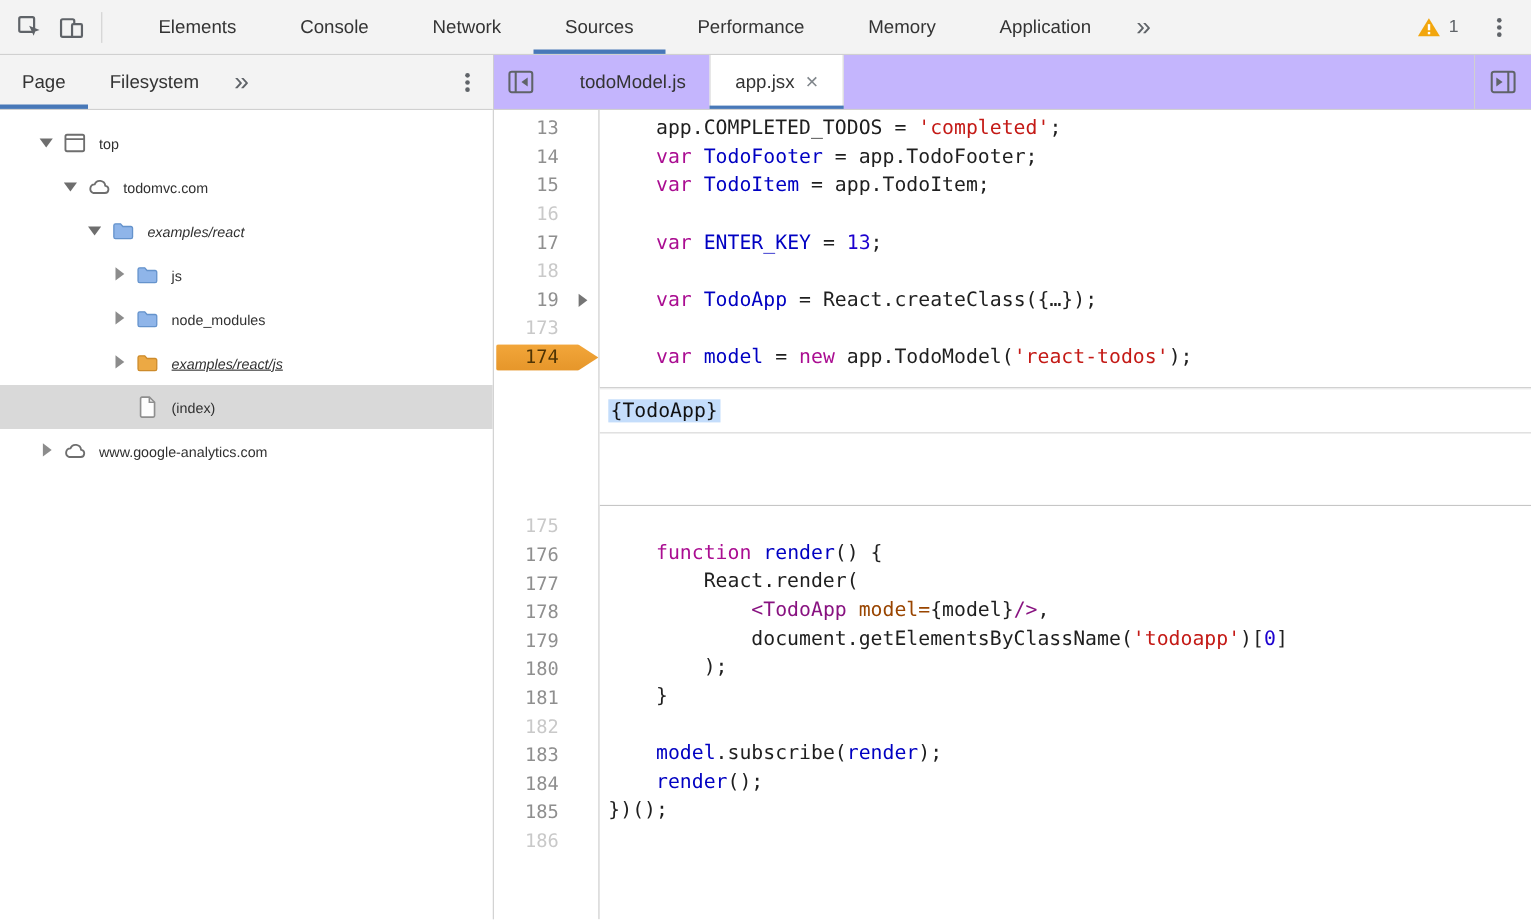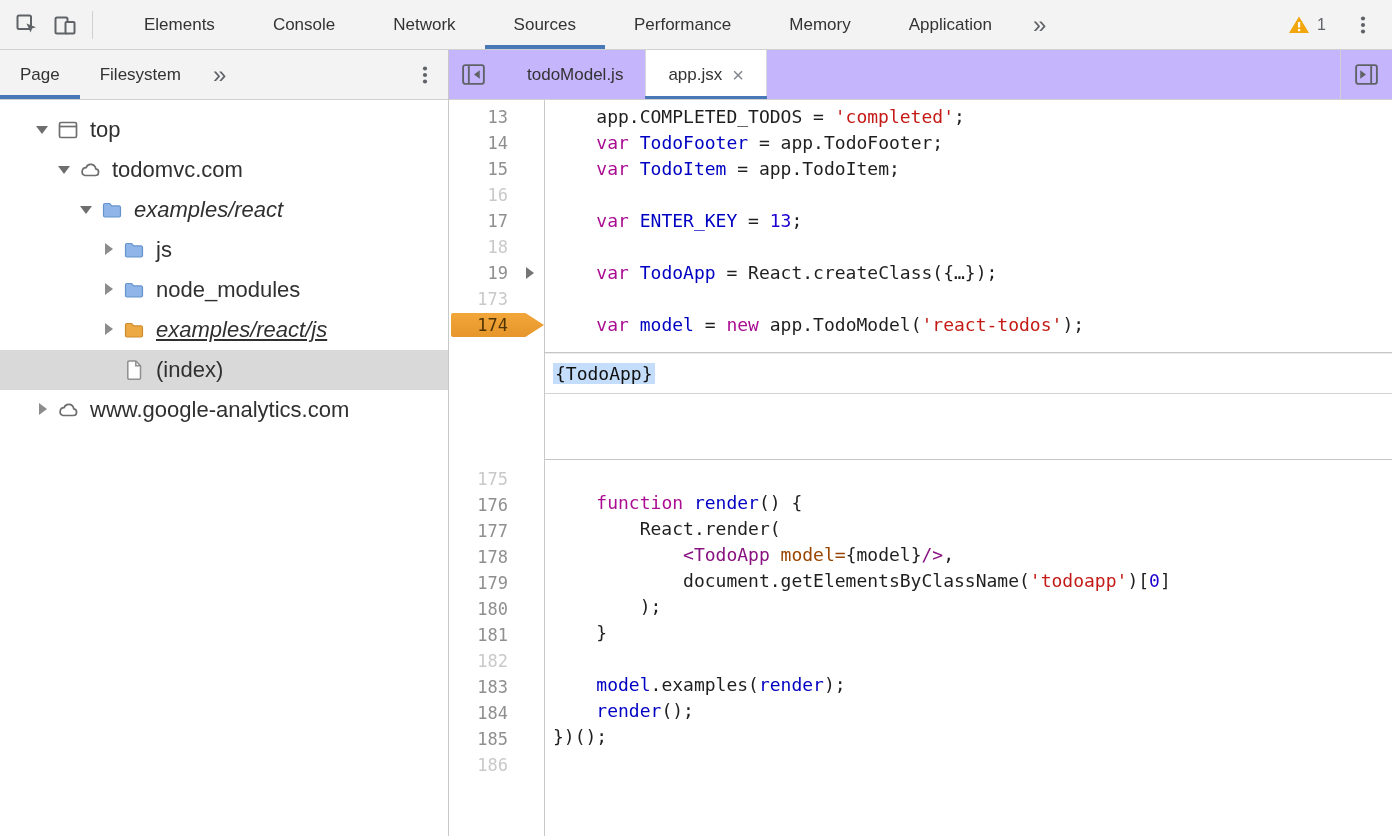--- a/index.html
+++ b/index.html
@@ -29,21 +29,21 @@
   
   .main { flex:1; display:flex; min-height:0; }
 
   
   .sidebar { width:449px; flex:none; border-right:1px solid #c9c9c9; display:flex; flex-direction:column; background:#fff; }
   .side-tabbar { height:50px; flex:none; background:#f3f3f3; border-bottom:1px solid #d0d0d0; display:flex; align-items:center; }
   .stab { padding:0 20px; height:100%; display:flex; align-items:center; position:relative; font-size:17px; }
   .stab.active::after { content:''; position:absolute; left:0; right:0; bottom:0; height:4px; background:#4878b8; }
   .side-spacer { flex:1; }
   .tree { flex:1; padding-top:10px; overflow:hidden; }
-  .trow { height:40px; display:flex; align-items:center; font-size:22px; color:#303030; cursor:default; }
+  .trow { height:40px; display:flex; align-items:center; font-size:13px; color:#303030; cursor:default; }
   .trow.selected { background:#d9d9d9; }
   .twisty { width:18px; height:18px; flex:none; position:relative; margin-right:3px; }
   .twisty.expanded::after { content:''; position:absolute; left:2px; top:5px;
     border-left:6px solid transparent; border-right:6px solid transparent; border-top:8px solid #6e6e6e; }
   .twisty.collapsed::after { content:''; position:absolute; left:5px; top:2px;
     border-top:6px solid transparent; border-bottom:6px solid transparent; border-left:8px solid #8c8c8c; }
   .tree-icon { width:26px; height:26px; flex:none; margin-right:9px; display:flex; align-items:center; justify-content:center; }
   .tlabel.italic { font-style:italic;text-decoration:underline; }
 
   
@@ -314,21 +314,21 @@
 
           <div id="code-after">
               <div class="crow"></div>
               <div class="crow"><span class="tk-p">    </span><span class="tk-k">function</span><span class="tk-p"> </span><span class="tk-d">render</span><span class="tk-p">() {</span></div>
               <div class="crow"><span class="tk-p">        React.render(</span></div>
               <div class="crow"><span class="tk-p">            </span><span class="tk-t">&lt;TodoApp</span><span class="tk-p"> </span><span class="tk-a">model=</span><span class="tk-p">{model}</span><span class="tk-t">/&gt;</span><span class="tk-p">,</span></div>
               <div class="crow"><span class="tk-p">            document.getElementsByClassName(</span><span class="tk-s">'todoapp'</span><span class="tk-p">)[</span><span class="tk-num">0</span><span class="tk-p">]</span></div>
               <div class="crow"><span class="tk-p">        );</span></div>
               <div class="crow"><span class="tk-p">    }</span></div>
               <div class="crow"></div>
-              <div class="crow"><span class="tk-p">    </span><span class="tk-d">model</span><span class="tk-p">.examples(</span><span class="tk-d">render</span><span class="tk-p">);</span></div>
+              <div class="crow"><span class="tk-p">    </span><span class="tk-d">model</span><span class="tk-p">.subscribe(</span><span class="tk-d">render</span><span class="tk-p">);</span></div>
               <div class="crow"><span class="tk-p">    </span><span class="tk-d">render</span><span class="tk-p">();</span></div>
               <div class="crow"><span class="tk-p">})();</span></div>
               <div class="crow"></div>
             </div>
         </div>
       </div>
     </div>
   </div>
 </div>
 

